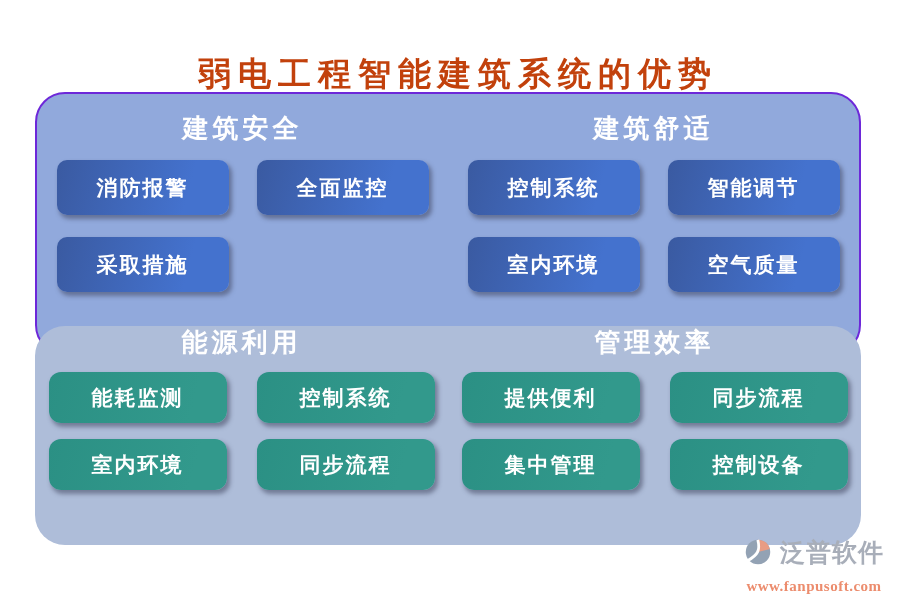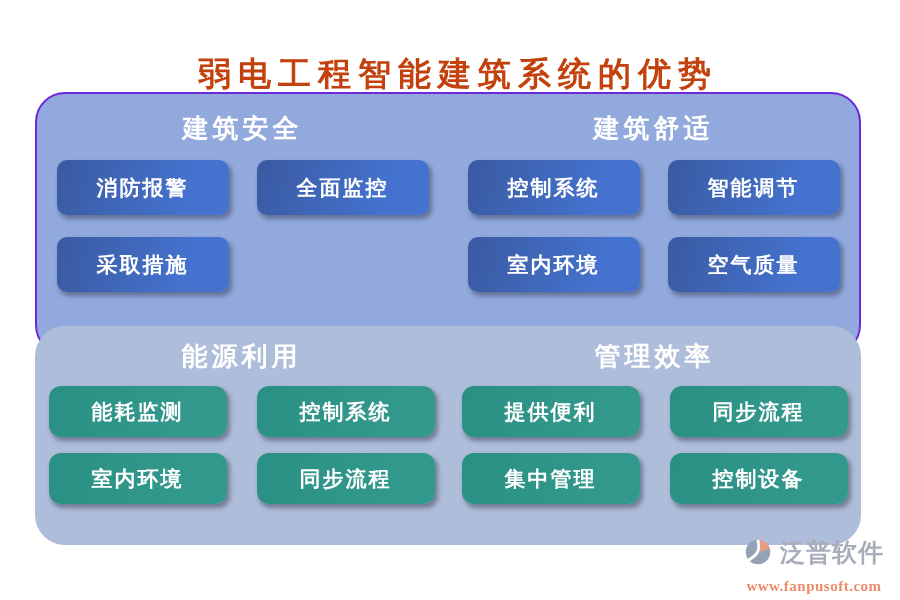--- a/index.html
+++ b/index.html
@@ -19,21 +19,21 @@
   .panel-top{
     top:92px;height:263px;background:#91a9dc;border:2px solid #6d28d9;
   }
   .panel-bottom{
     top:326px;height:219px;background:#aebdd9;
   }
   .half{
     flex:1;display:flex;flex-direction:column;align-items:center;
   }
   .panel-top .half{padding-top:18px;}
-  .panel-bottom .half{padding-top:14px;}
+  .panel-bottom .half{}
   .section-header{
     color:#ffffff;font-size:26px;font-weight:700;letter-spacing:4px;
     text-align:center;line-height:34px;
   }
   .btn-grid{
     display:grid;margin-top:14px;
   }
   .panel-top .btn-grid{grid-template-columns:repeat(2,172px);gap:22px 28px;}
   .panel-bottom .btn-grid{grid-template-columns:repeat(2,178px);gap:16px 30px;margin-top:12px;}
   .btn{

